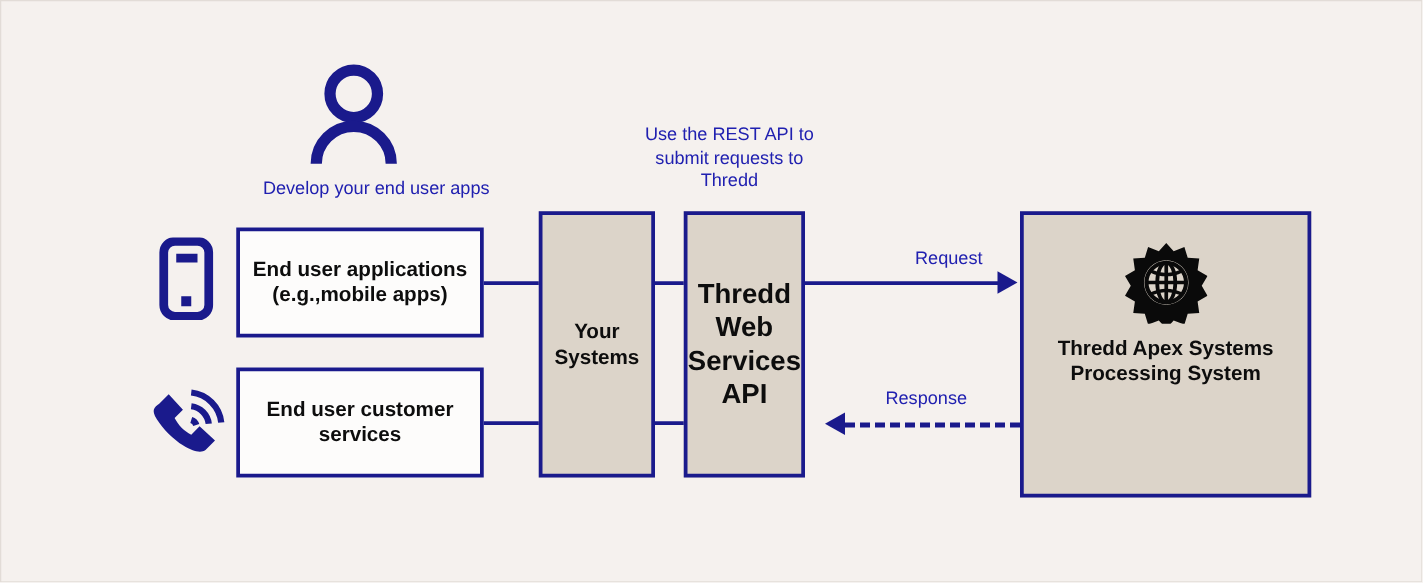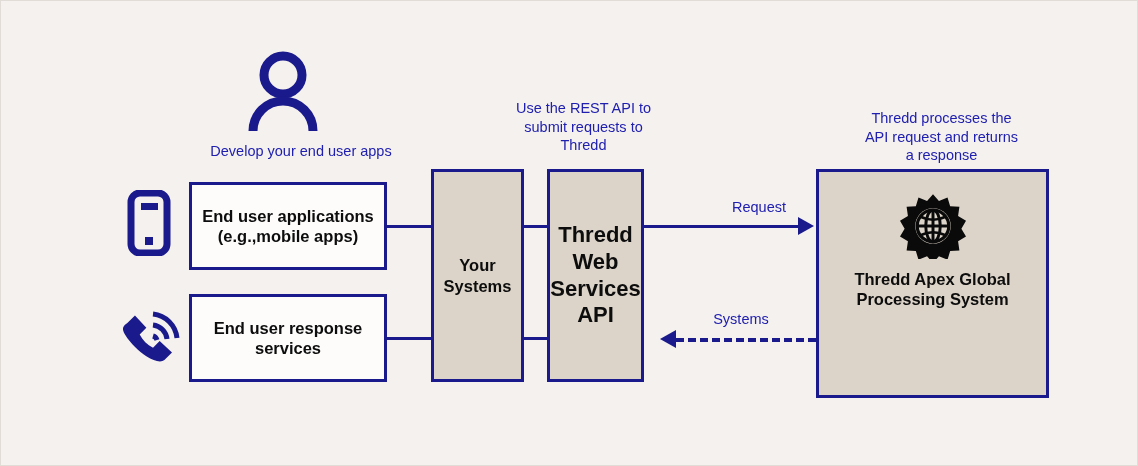--- a/index.html
+++ b/index.html
@@ -94,23 +94,20 @@
       <path d="M6 80 a30 30 0 0 1 60 0" fill="none" stroke="#1a1a8c" stroke-width="9"></path>
     </svg>
   </span>
 
   <div class="caption" style="left:490px; top:98px; width:185px;">Use the REST API to
 submit requests to
 Thredd</div>
 
   <div class="caption" style="left:185px; top:141px; width:230px;">Develop your end user apps</div>
 
-  <div class="caption" style="left:838px; top:108px; width:205px;">Thredd processes the
-API request and returns
-a response</div>
 
   <span class="icon" style="left:126px; top:189px;">
     <svg width="44" height="66" viewBox="0 0 44 66" aria-hidden="true">
       <rect x="4" y="3" width="36" height="60" rx="9" ry="9" fill="none" stroke="#1a1a8c" stroke-width="7"></rect>
       <rect x="14" y="13" width="17" height="7" fill="#1a1a8c"></rect>
       <rect x="18" y="47" width="8" height="8" fill="#1a1a8c"></rect>
     </svg>
   </span>
 
   <span class="icon" style="left:118px; top:308px;">
@@ -122,46 +119,46 @@
         <path d="M34 5 a27 27 0 0 1 24 24" fill="none" stroke="#1a1a8c" stroke-width="5"></path>
         <path d="M34 27 a6 6 0 0 1 4 4" fill="none" stroke="#1a1a8c" stroke-width="5"></path>
       </g>
     </svg>
   </span>
 
   <div class="node white" style="left:188px; top:181px; width:198px; height:88px; font-size:16.5px;">End user
 applications
 (e.g.,mobile apps)</div>
 
-  <div class="node white" style="left:188px; top:293px; width:198px; height:88px; font-size:16.5px;">End user response
+  <div class="node white" style="left:188px; top:293px; width:198px; height:88px; font-size:16.5px;">End user customer
 services</div>
 
   <div class="hline" style="left:386px; top:224px; width:46px;"></div>
   <div class="hline" style="left:386px; top:336px; width:46px;"></div>
 
   <div class="node tan" style="left:430px; top:168px; width:93px; height:213px; font-size:16.5px;">Your
 Systems</div>
 
   <div class="hline" style="left:523px; top:224px; width:24px;"></div>
   <div class="hline" style="left:523px; top:336px; width:24px;"></div>
 
   <div class="node tan" style="left:546px; top:168px; width:97px; height:213px; font-size:22px;">Thredd
 Web
 Services
 API</div>
 
   <div class="edge-label" style="left:678px; top:198px; width:160px;">Request</div>
   <div class="hline" style="left:643px; top:224px; width:155px;"></div>
   <div class="arrowhead-right" style="left:797px; top:216px;"></div>
 
-  <div class="edge-label" style="left:660px; top:310px; width:160px;">Systems</div>
+  <div class="edge-label" style="left:660px; top:310px; width:160px;">Response</div>
   <div class="dashline" style="left:675px; top:337px; width:140px;"></div>
   <div class="arrowhead-left" style="left:659px; top:329px;"></div>
 
-  <div class="node tan" style="left:815px; top:168px; width:233px; height:229px; font-size:16.5px; align-items:flex-start; padding-top:97px;">Thredd Apex Global
+  <div class="node tan" style="left:815px; top:168px; width:233px; height:229px; font-size:16.5px; align-items:flex-start; padding-top:97px;">Thredd Apex Systems
 Processing System</div>
 
   <span class="icon" style="left:899px; top:192px;">
     <svg width="66" height="66" viewBox="0 0 100 100" aria-hidden="true">
       <path fill="#0a0a0a" d="M50 2 l9 10 13 -5 4 13 14 1 -2 14 12 7 -7 12 7 12 -12 7 2 14
                -14 1 -4 13 -13 -5 -9 10 -9 -10 -13 5 -4 -13 -14 -1 2 -14 -12 -7 7 -12
                -7 -12 12 -7 -2 -14 14 -1 4 -13 13 5 z"></path>
       <circle cx="50" cy="50" r="27" fill="#dcd4c9"></circle>
       <circle cx="50" cy="50" r="24" fill="none" stroke="#0a0a0a" stroke-width="5"></circle>
       <ellipse cx="50" cy="50" rx="11" ry="24" fill="none" stroke="#0a0a0a" stroke-width="4.5"></ellipse>

